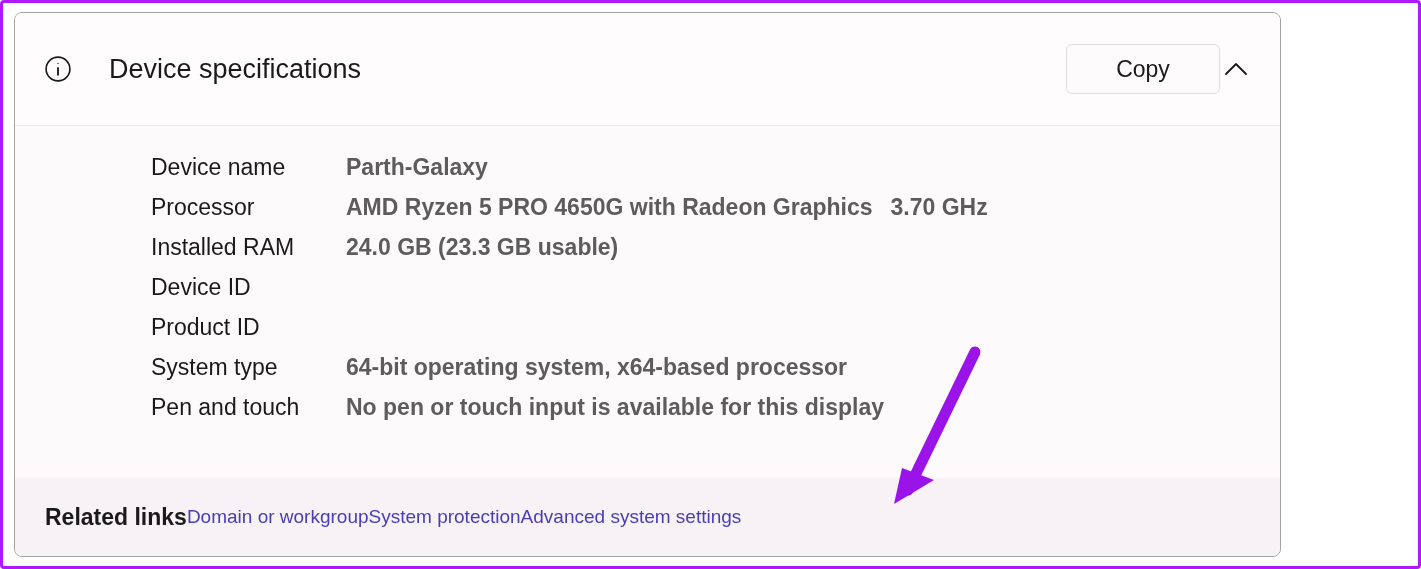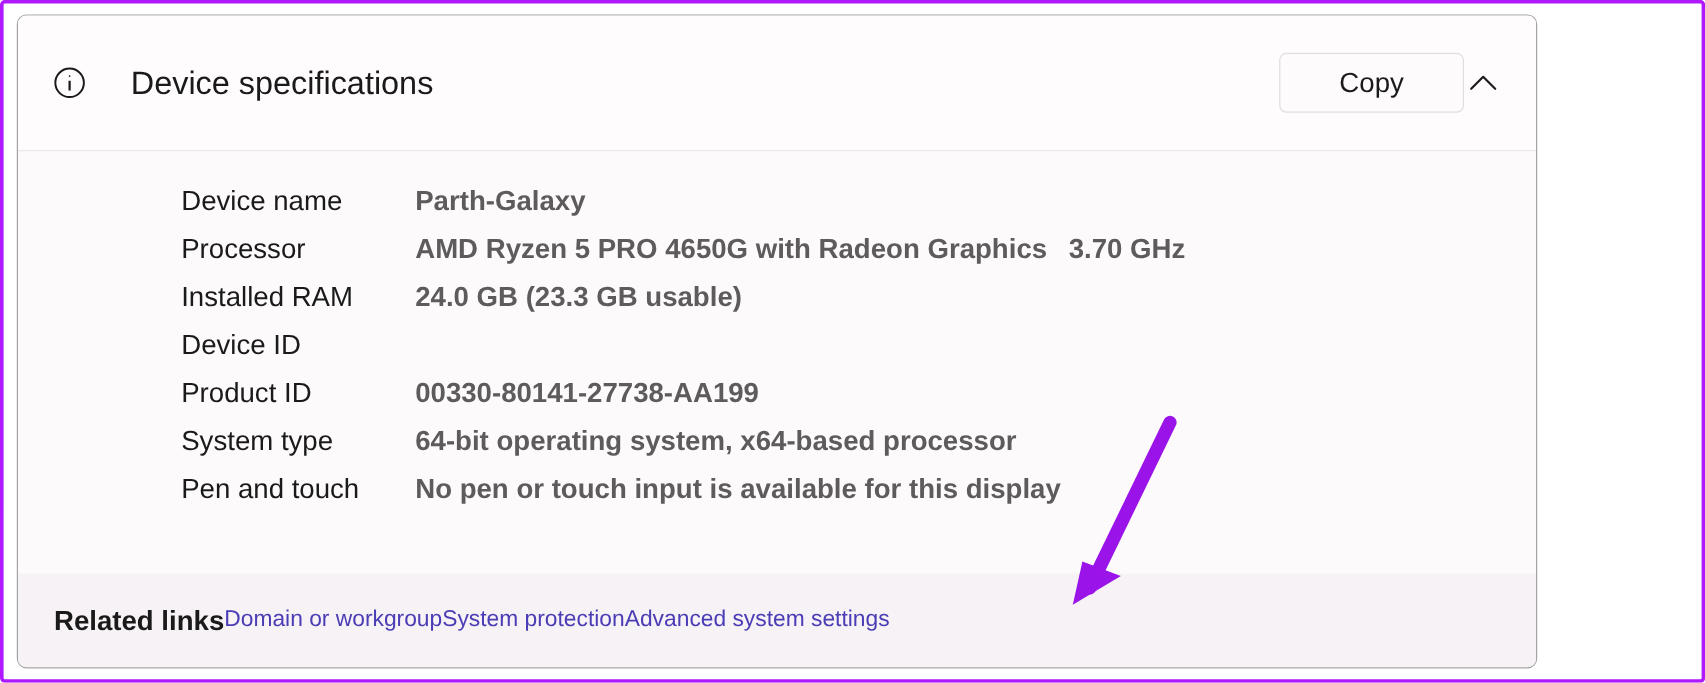--- a/index.html
+++ b/index.html
@@ -175,21 +175,20 @@
     </div>
     <div class="spec-row">
       <div class="spec-label">Installed RAM</div>
       <div class="spec-value"><span>24.0 GB (23.3 GB usable)</span></div>
     </div>
     <div class="spec-row">
       <div class="spec-label">Device ID</div>
     </div>
     <div class="spec-row">
       <div class="spec-label">Product ID</div>
-      <div class="spec-value"><span>00330-80141-27738-AA199</span></div>
     </div>
     <div class="spec-row">
       <div class="spec-label">System type</div>
       <div class="spec-value"><span>64-bit operating system, x64-based processor</span></div>
     </div>
     <div class="spec-row">
       <div class="spec-label">Pen and touch</div>
       <div class="spec-value"><span>No pen or touch input is available for this display</span></div>
     </div>
   </div>

